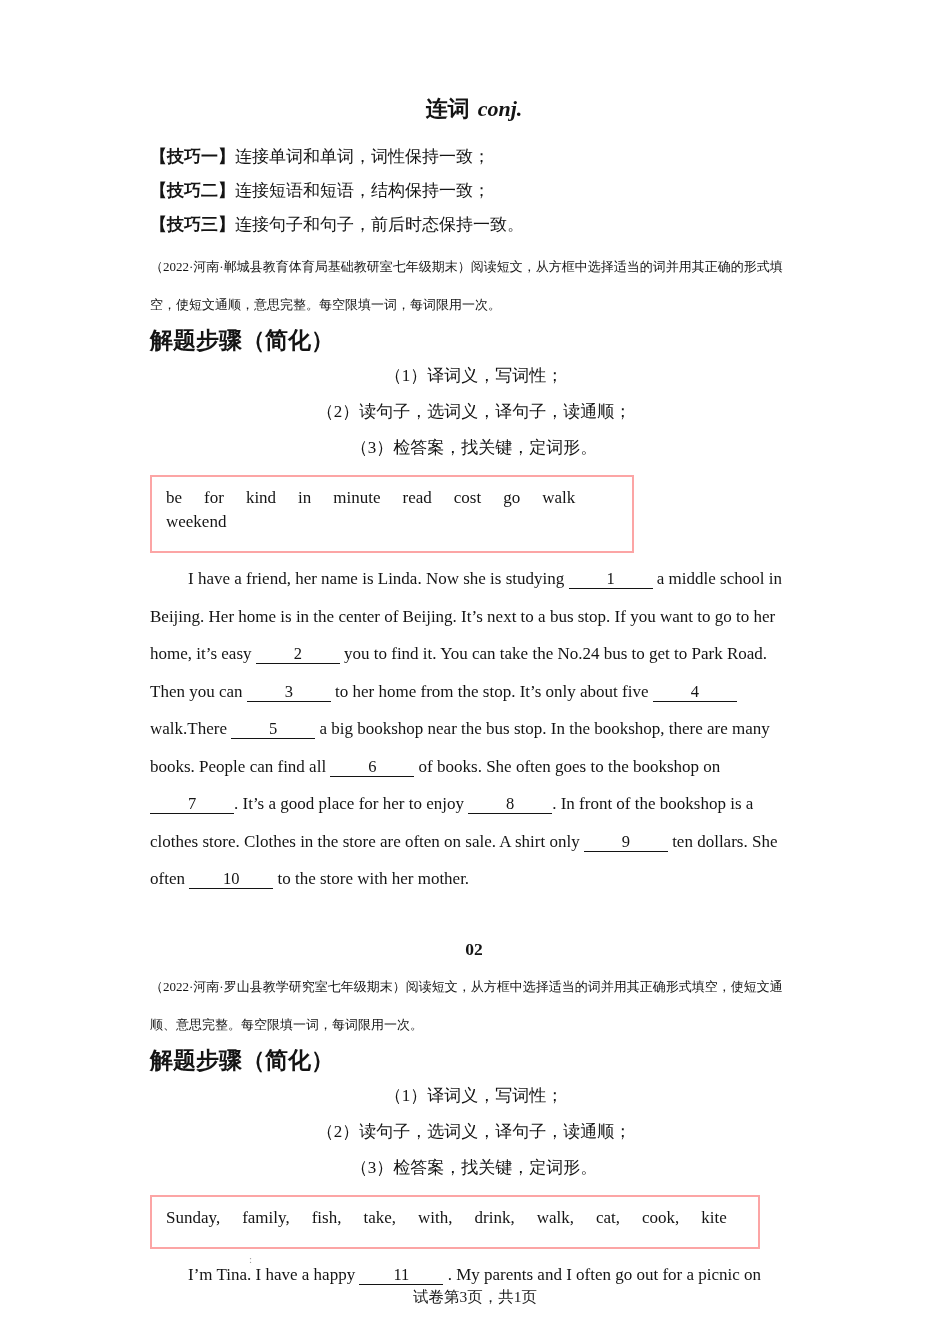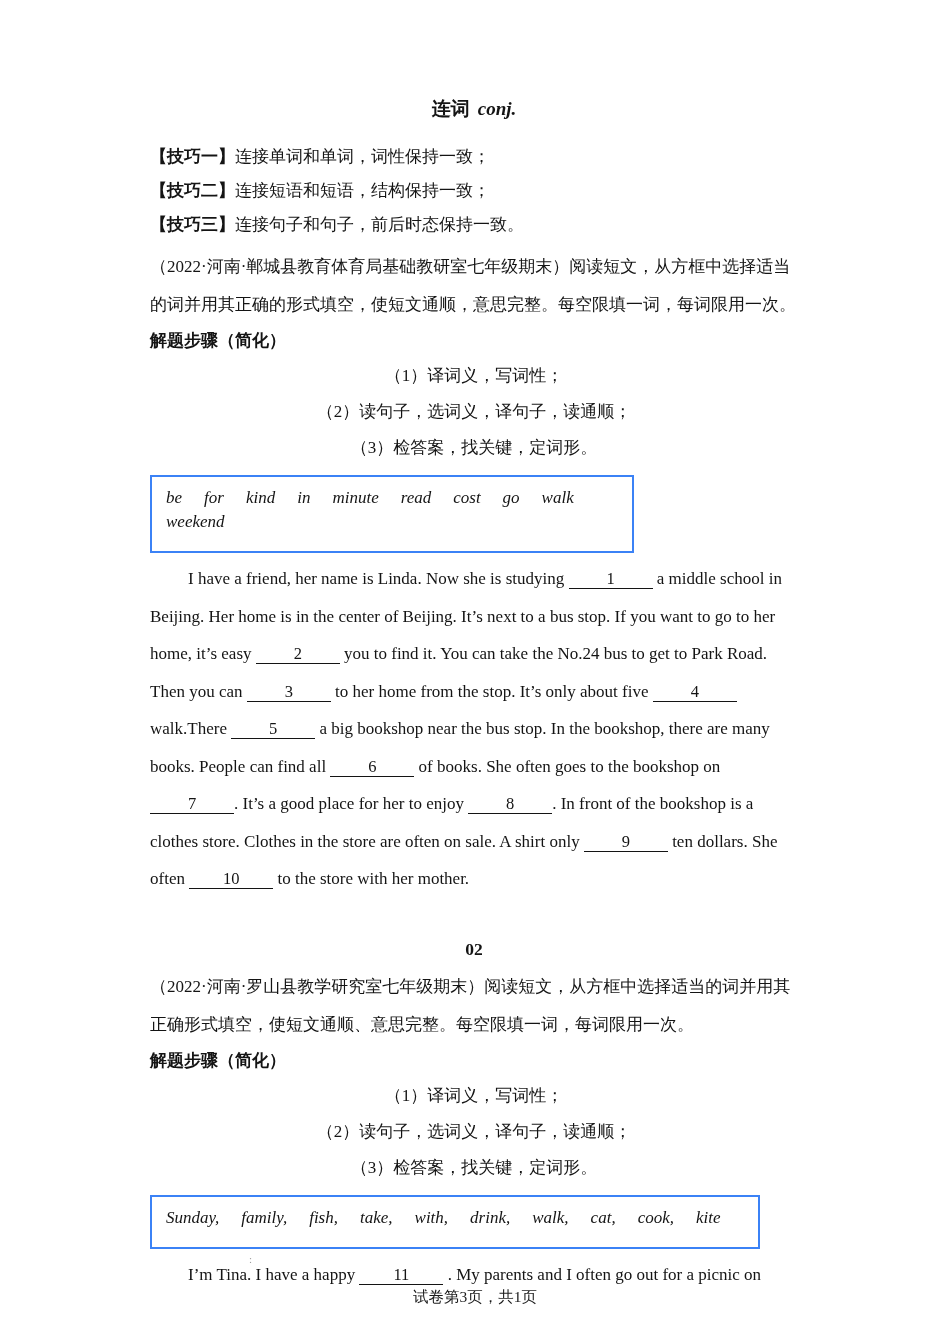--- a/index.html
+++ b/index.html
@@ -12,40 +12,39 @@
     color:#141414;
     overflow:hidden;
   }
   .content {
     position:absolute;
     left:150px; top:96px;
     width:648px;
   }
   .doc-title {
     margin:0; text-align:center;
-    font-size:19px; font-weight:bold; line-height:26px;
+    font-size:22px; font-weight:bold; line-height:26px;
   }
   .doc-title .en { font-style:italic; margin-left:8px; }
   .tips { margin-top:18px; }
   .tip { margin:0; font-size:17px; line-height:34px; }
   .tip .tip-label { font-weight:bold; }
   .sec-number {
     margin:38px 0 0; text-align:center;
     font-size:17.5px; font-weight:bold; line-height:26px;
   }
-  .intro { margin:6px 0 0; font-size:17px; line-height:38px; }
-  .steps-title { margin:0; font-size:17px; font-weight:bold; line-height:34px; }
+  .intro { margin:6px 0 0; font-size:13px; line-height:38px; }
+  .steps-title { margin:0; font-size:23px; font-weight:bold; line-height:34px; }
   .step { margin:0; font-size:17px; line-height:36px;text-align:center; }
   .word-box {
-    border:2px solid #3b82f6;
+    border:2px solid #fca5a5;
     margin-top:9px;
     padding:9px 12px 17px 14px;
     font-size:17px; line-height:24px;
     background:#fff;
-    font-style:italic;
   }
   .word-box.wb-1 { width:454px; }
   .word-box.wb-2 { width:580px; }
   .wb-word { display:inline-block; margin-right:22px; }
   .wb-word:last-child { margin-right:0; }
   .passage {
     margin:7px 0 0;
     font-size:17px; line-height:37.5px;
     text-indent:38px;
     font-family:Liberation Serif, serif;

